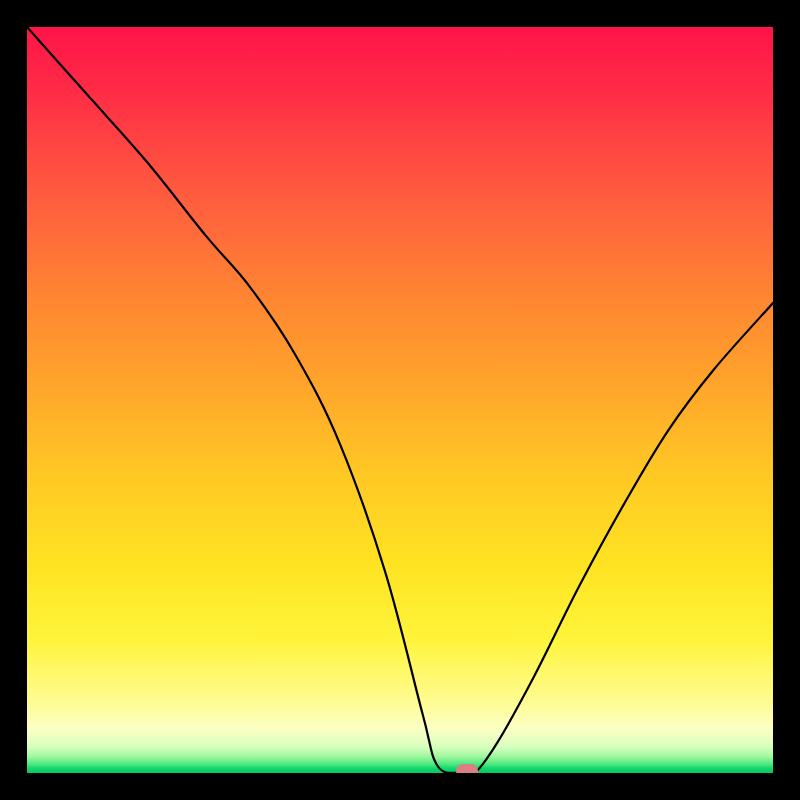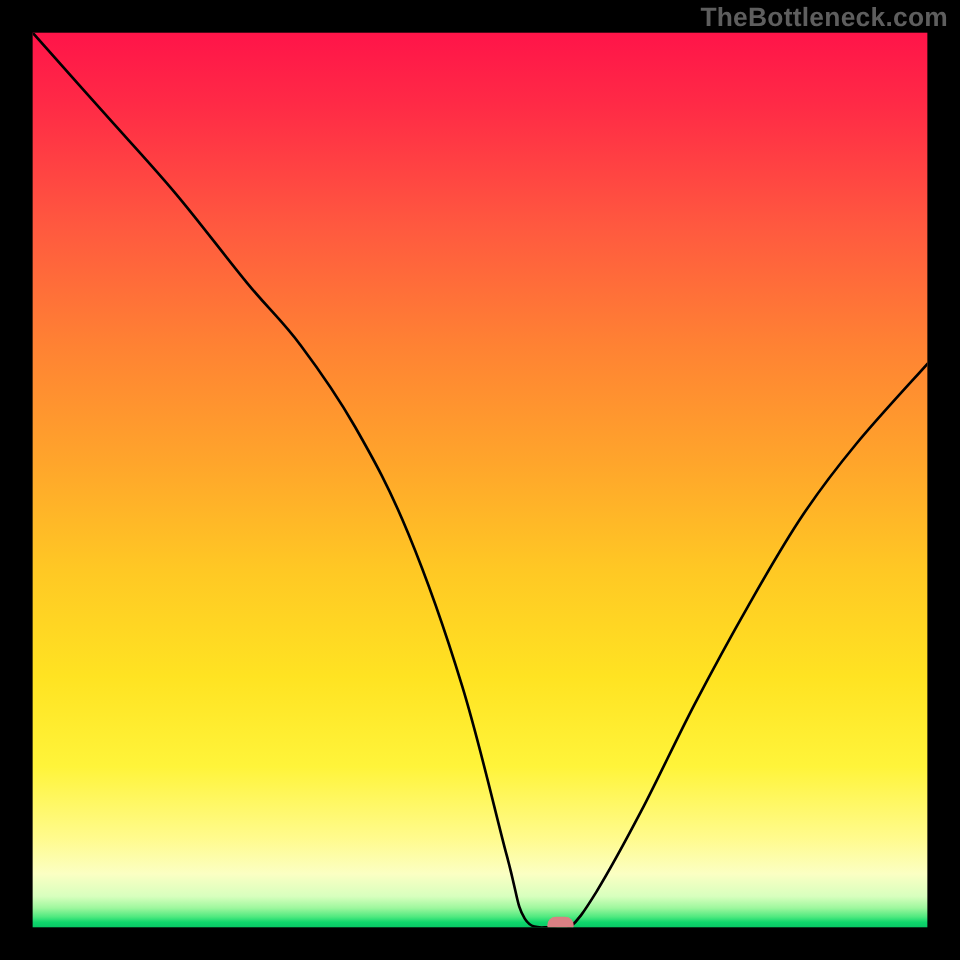--- a/index.html
+++ b/index.html
@@ -79,21 +79,20 @@
 
   .marker-pill {
     fill: #d98083;
   }
 </style>
 </head>
 <body>
 
 <div class="frame">
 
-  <div class="watermark">TheBottleneck.com</div>
 
   <div class="plot">
 
     <div class="gradient"></div>
 
     <svg class="curve-layer" width="746" height="746" viewBox="0 0 746 746">
       <path id="curve-path" class="curve-path" d="M 0.0 0.0 C 10.7 12.1, 38.2 43.0, 59.7 67.1 C 81.2 91.3, 97.9 108.8, 119.4 134.3 C 140.8 159.8, 160.2 186.1, 179.0 208.9 C 197.8 231.7, 207.7 239.6, 223.8 261.1 C 239.9 282.6, 252.4 300.0, 268.6 328.2 C 284.7 356.4, 297.2 378.8, 313.3 417.8 C 329.4 456.7, 343.3 496.2, 358.1 544.6 C 372.9 592.9, 386.0 651.4, 395.4 686.3 C 404.8 721.2, 403.6 727.8, 410.3 738.5 C 417.0 749.3, 426.0 744.7, 432.7 746.0 C 439.4 747.3, 440.9 751.4, 447.6 746.0 C 454.3 740.6, 459.2 733.6, 470.0 716.2 C 480.7 698.7, 492.5 677.2, 507.3 649.0 C 522.1 620.8, 535.9 590.4, 552.0 559.5 C 568.2 528.6, 580.7 505.6, 596.8 477.4 C 612.9 449.2, 625.4 427.0, 641.6 402.8 C 657.7 378.7, 667.5 366.0, 686.3 343.2 C 705.1 320.3, 735.3 288.1, 746.0 276.0" style="stroke: rgb(0, 0, 0);"></path>
     </svg>
 
     <svg class="marker-layer" width="746" height="746" viewBox="0 0 746 746">

